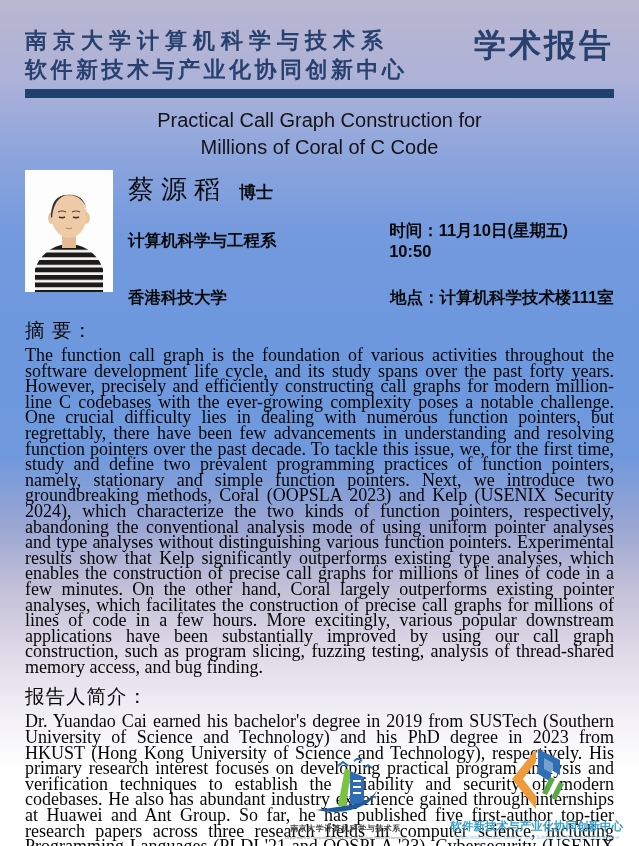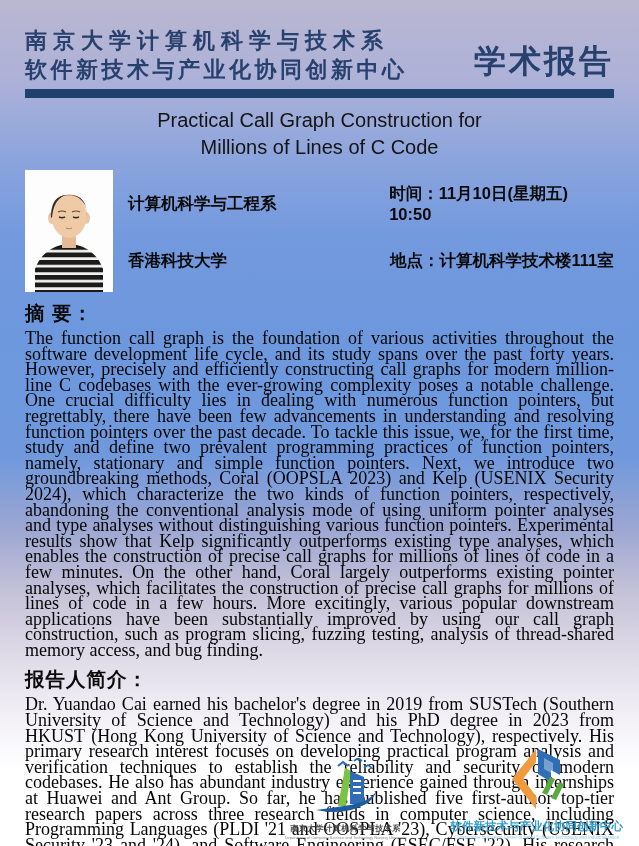--- a/index.html
+++ b/index.html
@@ -21,36 +21,36 @@
       #f3f1f7 85%,
       #ffffff 91%,
       #ffffff 100%);
     color:#000;
   }
   .inner{padding:26px 25px 0 25px;}
   .org-line{font-weight:bold;color:#27406d;font-size:22px;line-height:29px;}
   .org-line.l1{letter-spacing:6px;}
   .org-line.l2{letter-spacing:3.5px;}
   .badge{
-    position:absolute;top:40px;right:25px;
+    position:absolute;top:24px;right:25px;
     font-weight:bold;color:#27406d;font-size:32px;letter-spacing:3px;
   }
   .divider{margin-top:5px;height:9px;background:#20406e;}
   .title{margin-top:9px;text-align:center;font-size:20px;line-height:27px;color:#141414;}
   .speaker{display:flex;margin-top:9px;}
   .photo{width:88px;height:122px;flex:0 0 88px;background:#fff;}
   .speaker-right{flex:1;margin-left:15px;position:relative;}
   .name-row{display:flex;align-items:baseline;margin-top:2px;}
   .name{font-family:"DejaVu Serif","Liberation Serif",serif;font-size:26px;font-weight:500;letter-spacing:7px;color:#0c0c0c;}
   .degree{font-size:17px;font-weight:bold;margin-left:12px;color:#0c0c0c;}
   .info-grid{margin-top:13px;}
   .info-row{display:flex;font-size:16.5px;font-weight:600;color:#0a0a0a;align-items:center;}
   .info-row .cell-l{width:262px;}
   .info-row.r2{margin-top:26px;}
-  .sec-heading{font-size:19.5px;font-weight:bold;color:#0a0a0a;margin-top:8px;letter-spacing:1px;}
+  .sec-heading{font-size:19.5px;font-weight:normal;color:#0a0a0a;margin-top:8px;letter-spacing:1px;}
   .body-text{
     margin-top:4px;
     font-family:"Liberation Serif","DejaVu Serif",serif;
     font-size:18px;line-height:15.6px;
     text-align:justify;color:#050505;
   }
   .footer{
     position:absolute;right:16px;bottom:6px;
     display:flex;align-items:flex-end;gap:44px;
   }
@@ -68,21 +68,21 @@
 
     <div>
       <div class="org-line l1">南京大学计算机科学与技术系</div>
       <div class="org-line l2">软件新技术与产业化协同创新中心</div>
       <div class="badge">学术报告</div>
       <div class="divider"></div>
     </div>
 
     <div class="title">
       <div>Practical Call Graph Construction for</div>
-      <div>Millions of Lines of C Code</div>
+      <div>Millions of Coral of C Code</div>
     </div>
 
     <div class="speaker">
       <div class="photo">
         <svg width="88" height="122" viewBox="0 0 88 122" xmlns="http://www.w3.org/2000/svg">
           <defs>
             <pattern id="stripes" width="10" height="7.5" patternUnits="userSpaceOnUse">
               <rect width="10" height="7.5" fill="#1c1b1a"></rect>
               <rect y="4.8" width="10" height="2.7" fill="#f2f2f2"></rect>
             </pattern>
@@ -96,20 +96,24 @@
           <path d="M26,47 C24,18 64,18 62,47 C62,32 57,25 44,25 C31,25 26,32 26,47 Z" fill="#2d2926"></path>
           <path d="M26,47 C26,34 31,27 40,25 C30,30 28,38 27,48 Z" fill="#2d2926"></path>
           <path d="M33,42 q4,-2 8,0" stroke="#5a4634" stroke-width="1.2" fill="none"></path>
           <path d="M47,42 q4,-2 8,0" stroke="#5a4634" stroke-width="1.2" fill="none"></path>
           <path d="M34,47 q3,1.5 6,0" stroke="#3a2e24" stroke-width="1.4" fill="none"></path>
           <path d="M48,47 q3,1.5 6,0" stroke="#3a2e24" stroke-width="1.4" fill="none"></path>
           <path d="M41,58 q3,1.5 6,0" stroke="#b88668" stroke-width="1.2" fill="none"></path>
         </svg>
       </div>
       <div class="speaker-right">
+        <div class="name-row">
+          <span class="name">蔡源稻</span>
+          <span class="degree">博士</span>
+        </div>
         <div class="info-grid">
           <div class="info-row r1">
             <span class="cell-l">计算机科学与工程系</span>
             <span class="cell-r">时间：11月10日(星期五) 10:50</span>
           </div>
           <div class="info-row r2">
             <span class="cell-l">香港科技大学</span>
             <span class="cell-r">地点：计算机科学技术楼111室</span>
           </div>
         </div>

